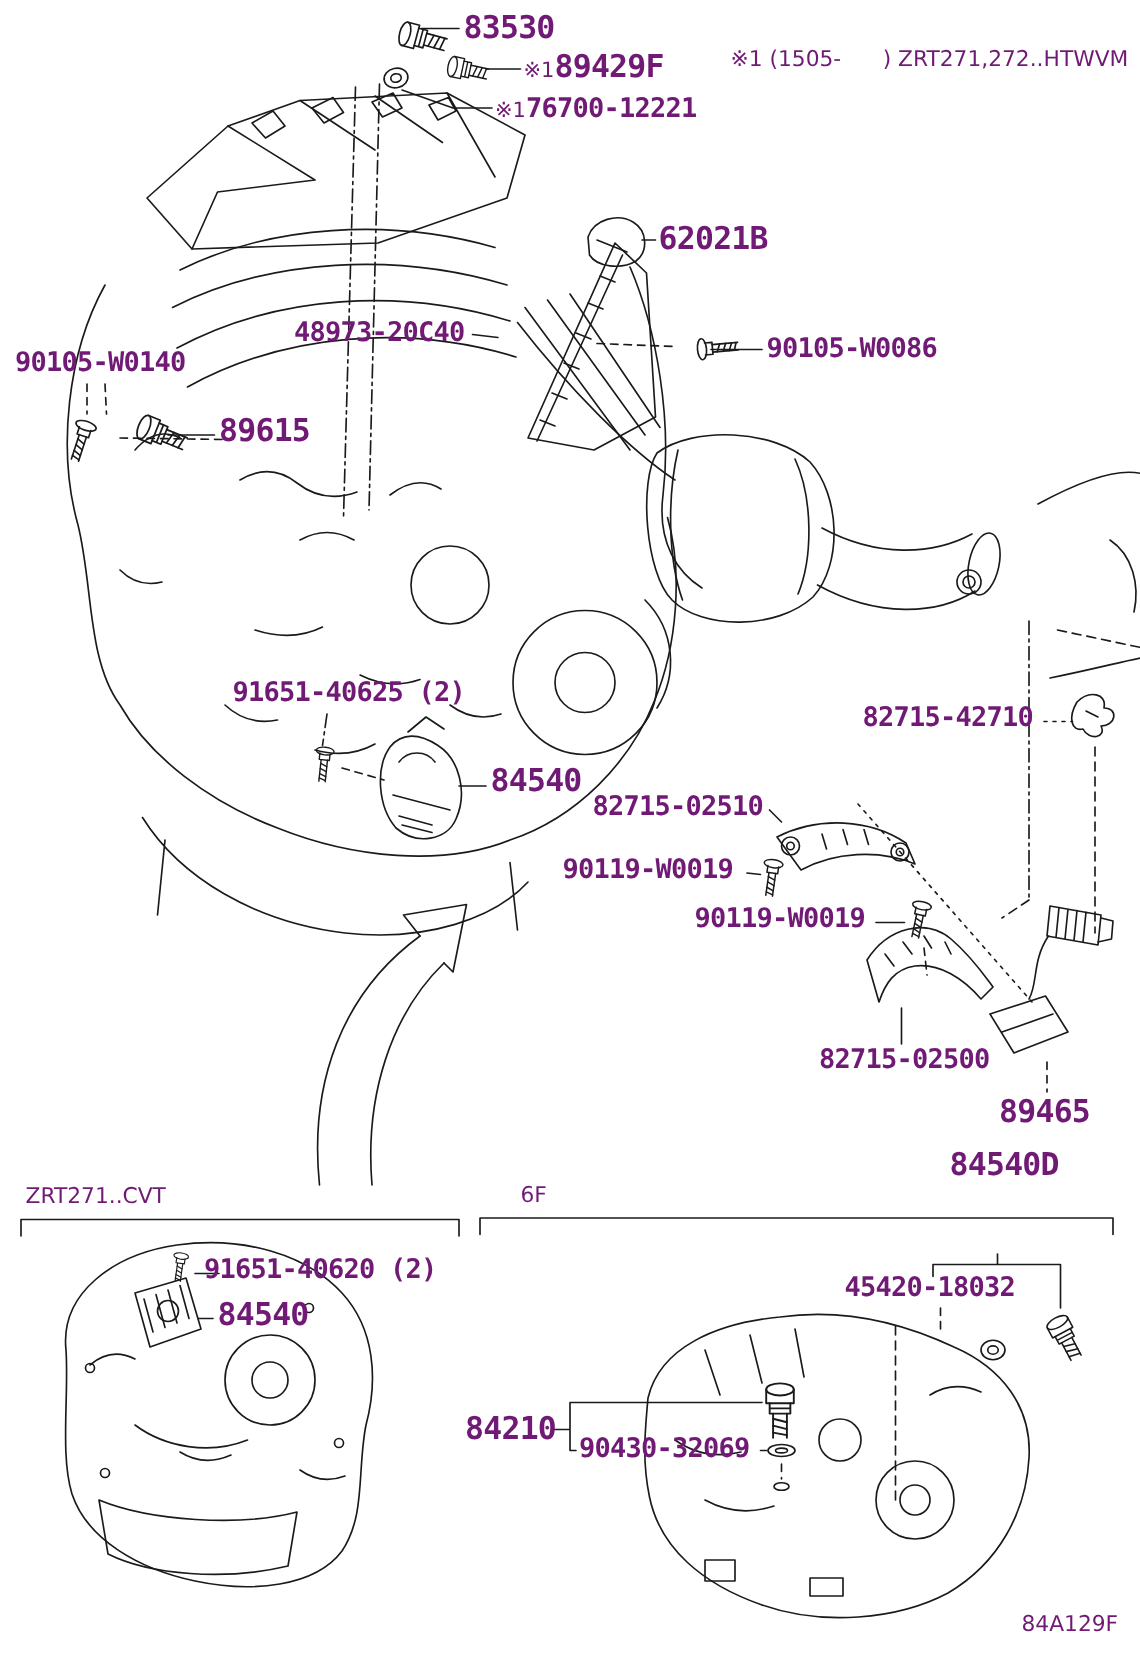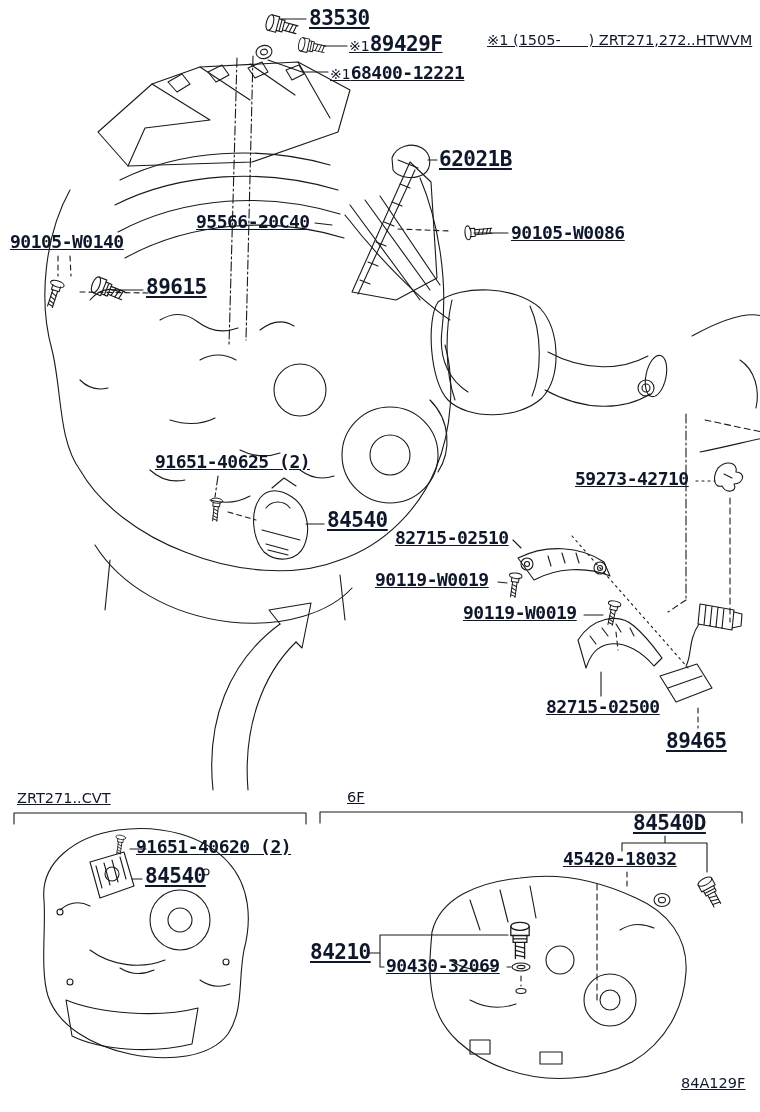--- a/index.html
+++ b/index.html
@@ -1,19 +1,19 @@
 <!DOCTYPE html>
 <html><head>
 <meta charset="utf-8">
 <style>
   html,body{margin:0;padding:0;background:#fff;}
   #page{position:relative;width:760px;height:1112px;background:#ffffff;overflow:hidden;
         font-family:"DejaVu Sans","Liberation Sans",sans-serif;color:#111;}
   #art{position:absolute;left:0;top:0;width:760px;height:1112px;}
-  .lbl{position:absolute;line-height:1;white-space:pre;color:#0f172a;text-decoration:underline;}
+  .lbl{position:absolute;line-height:1;white-space:pre;color:#701a75;}
   .pn{font-family:"DejaVu Sans Mono","Liberation Mono",monospace;font-weight:bold;font-size:18px;letter-spacing:-0.5px;}
   .lg{font-size:21px;}
   .ref{font-family:"DejaVu Sans","Liberation Sans",sans-serif;font-weight:normal;font-size:14px;letter-spacing:0;}
   .note{font-family:"DejaVu Sans","Liberation Sans",sans-serif;font-weight:normal;font-size:14.5px;}
 </style>
 </head>
 <body>
 
 <div id="page">
 
@@ -186,42 +186,42 @@
     <path d="M369,953 L380,953 M380,935 L380,967 M380,935 L508,935 M380,967 L384,967"></path>
     <path d="M507,967 L511,967"></path>
     <path stroke-dasharray="5 4" d="M521,976 L521,986"></path>
   </g>
 </svg>
 
   <div class="lbl pn lg" style="left:309px;top:8px">83530</div>
 
   <div class="lbl" style="left:349px;top:34px"><span class="ref">※1</span><span class="pn lg">89429F</span></div>
 
-  <div class="lbl" style="left:330px;top:64px"><span class="ref">※1</span><span class="pn">68400-12221</span></div>
+  <div class="lbl" style="left:330px;top:64px"><span class="ref">※1</span><span class="pn">76700-12221</span></div>
 
   <div class="lbl note" style="left:487px;top:33px">※1 (1505-      ) ZRT271,272..HTWVM</div>
 
   <div class="lbl pn lg" style="left:439px;top:149px">62021B</div>
-  <div class="lbl pn" style="left:196px;top:213px">95566-20C40</div>
+  <div class="lbl pn" style="left:196px;top:213px">48973-20C40</div>
   <div class="lbl pn" style="left:511px;top:224px">90105-W0086</div>
   <div class="lbl pn" style="left:10px;top:233px">90105-W0140</div>
   <div class="lbl pn lg" style="left:146px;top:277px">89615</div>
   <div class="lbl pn" style="left:155px;top:453px">91651-40625 (2)</div>
   <div class="lbl pn lg" style="left:327px;top:510px">84540</div>
   <div class="lbl pn" style="left:395px;top:529px">82715-02510</div>
   <div class="lbl pn" style="left:375px;top:571px">90119-W0019</div>
-  <div class="lbl pn" style="left:575px;top:470px">59273-42710</div>
+  <div class="lbl pn" style="left:575px;top:470px">82715-42710</div>
   <div class="lbl pn" style="left:463px;top:604px">90119-W0019</div>
   <div class="lbl pn" style="left:546px;top:698px">82715-02500</div>
   <div class="lbl pn lg" style="left:666px;top:731px">89465</div>
 
   <div class="lbl note" style="left:17px;top:791px">ZRT271..CVT</div>
   <div class="lbl pn" style="left:136px;top:838px">91651-40620 (2)</div>
   <div class="lbl pn lg" style="left:145px;top:866px">84540</div>
 
   <div class="lbl note" style="left:347px;top:790px">6F</div>
-  <div class="lbl pn lg" style="left:633px;top:813px">84540D</div>
+  <div class="lbl pn lg" style="left:633px;top:766px">84540D</div>
   <div class="lbl pn" style="left:563px;top:850px">45420-18032</div>
   <div class="lbl pn lg" style="left:310px;top:942px">84210</div>
   <div class="lbl pn" style="left:386px;top:957px">90430-32069</div>
 
   <div class="lbl note" style="left:681px;top:1076px">84A129F</div>
 </div>
 
 </body></html>

